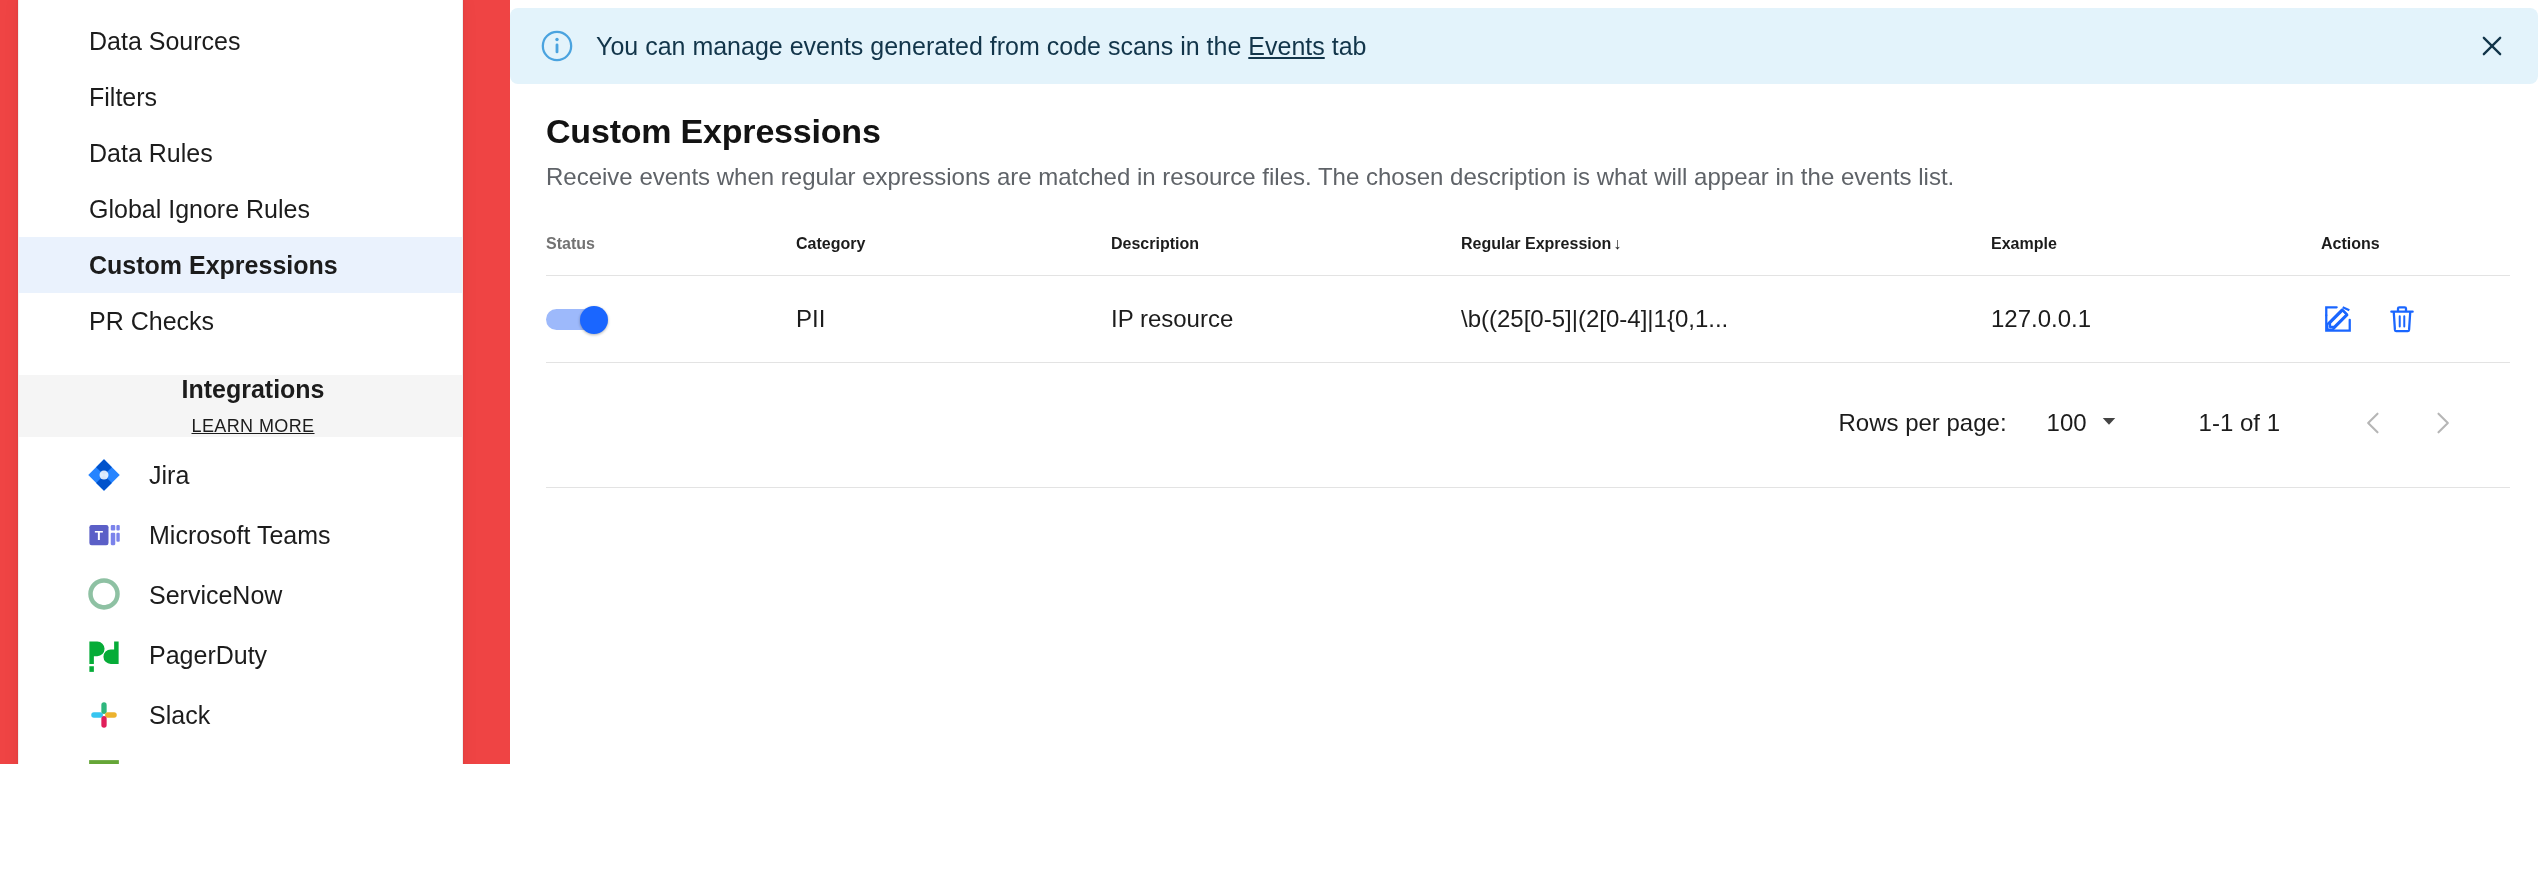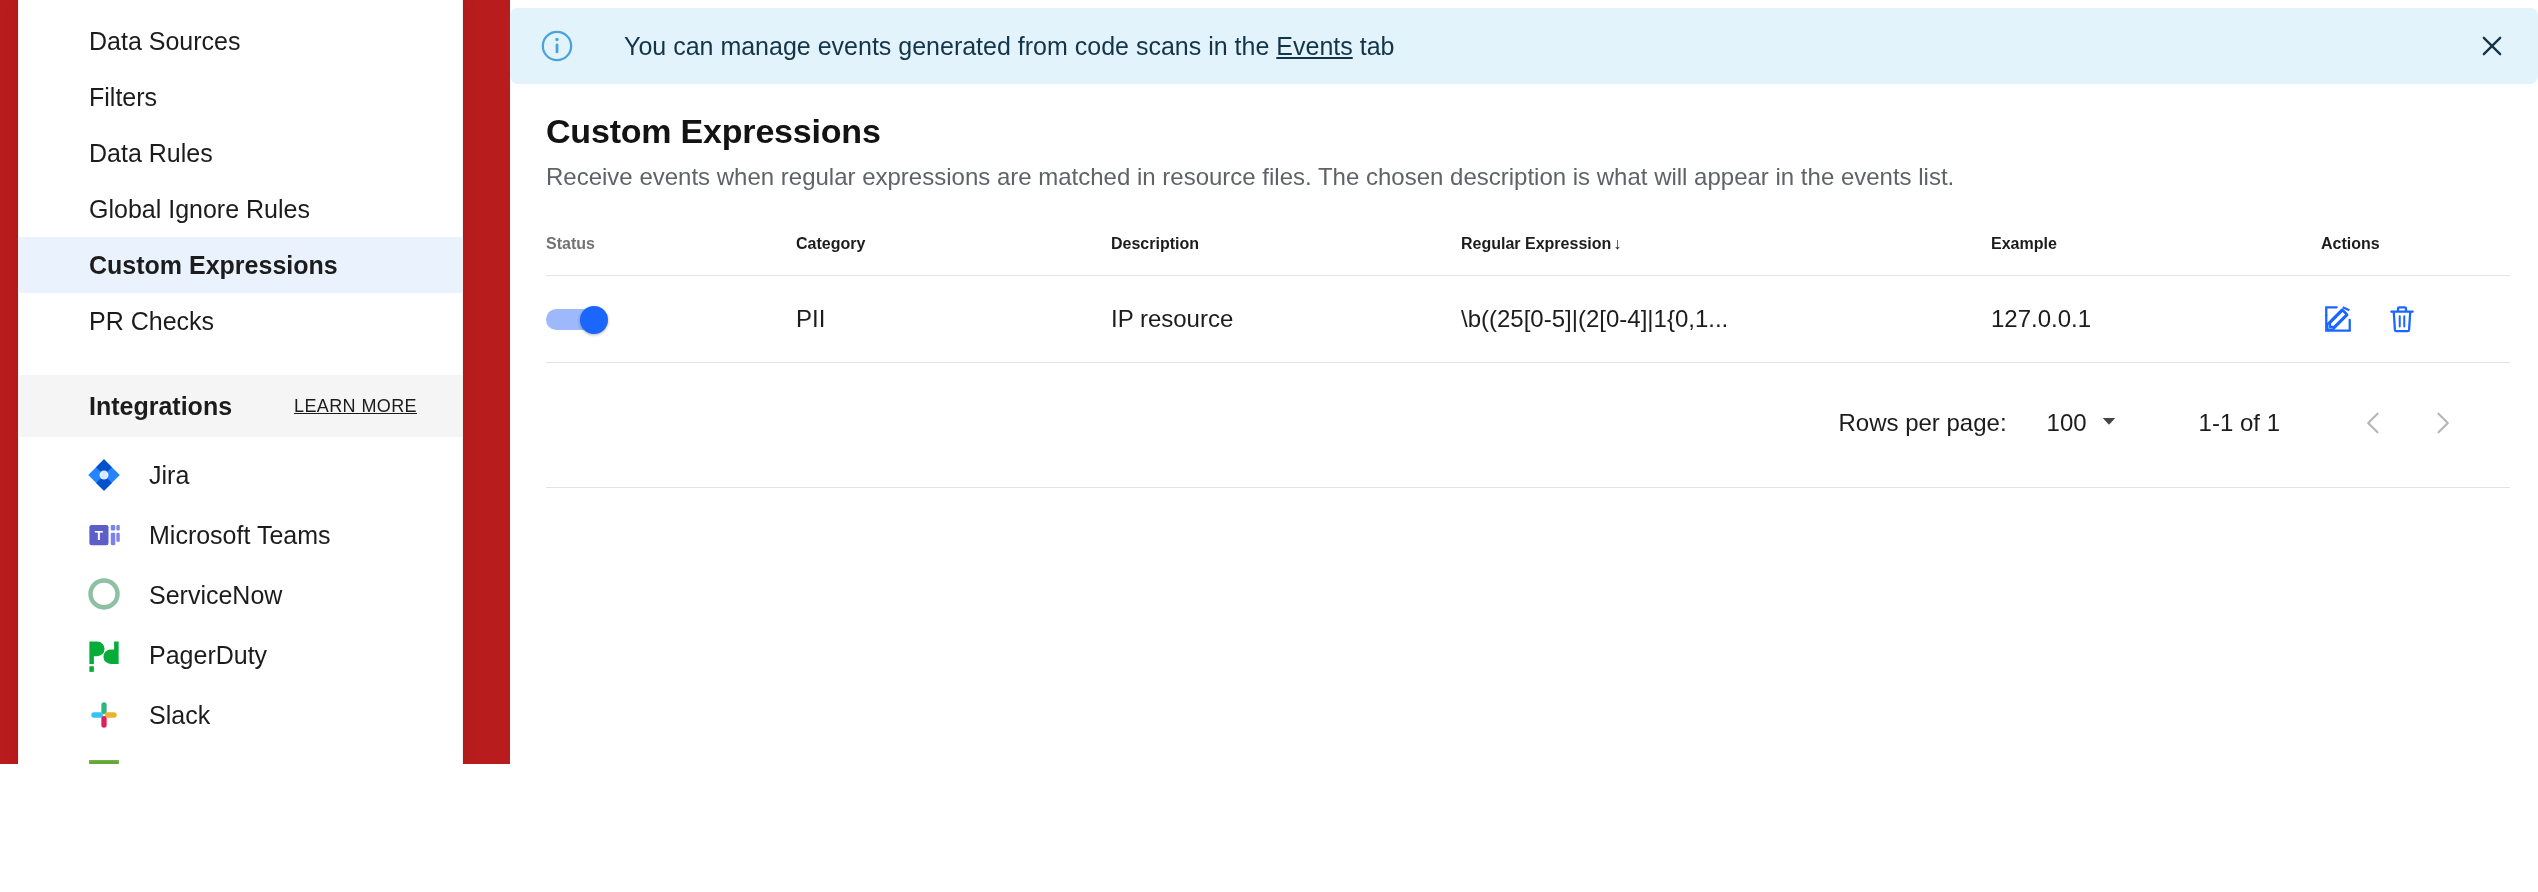--- a/index.html
+++ b/index.html
@@ -7,21 +7,21 @@
     margin: 0; padding: 0;
     width: 2538px; height: 892px;
     background: #ffffff;
     font-family: "Liberation Sans", sans-serif;
     -webkit-font-smoothing: antialiased;
   }
   #app {
     position: relative;
     width: 2538px;
     height: 764px;
-    background: #b91c1c;
+    background: #ef4444;
     overflow: hidden;
   }
 
   
   .sidebar {
     position: absolute;
     left: 18px;
     top: -14px;
     width: 445px;
     height: 865px;
@@ -49,20 +49,21 @@
   }
 
   .integrations-header {
     margin-top: 26px;
     height: 62px;
     background: #f5f5f5;
     display: flex;
     align-items: center;
     justify-content: space-between;
     padding: 0 45px 0 70px;
+    flex-direction: column;
   }
   .integrations-title {
     font-size: 25px;
     font-weight: bold;
     color: #1c1c1c;
   }
   .learn-more {
     font-size: 18px;
     letter-spacing: 0.4px;
     color: #1c1c1c;
@@ -99,21 +100,20 @@
   
   .banner {
     position: relative;
     margin-top: 8px;
     height: 76px;
     background: #e3f3fb;
     border-radius: 8px;
     display: flex;
     align-items: center;
     padding: 0 34px 0 30px;
-    gap: 28px;
   }
   .banner-info-icon { flex: 0 0 34px; margin-right: 22px; display:flex; align-items:center; }
   .banner-text {
     font-size: 25px;
     color: #12354a;
     white-space: nowrap;
   }
   .banner-link {
     color: #12354a;
     text-decoration: underline;

